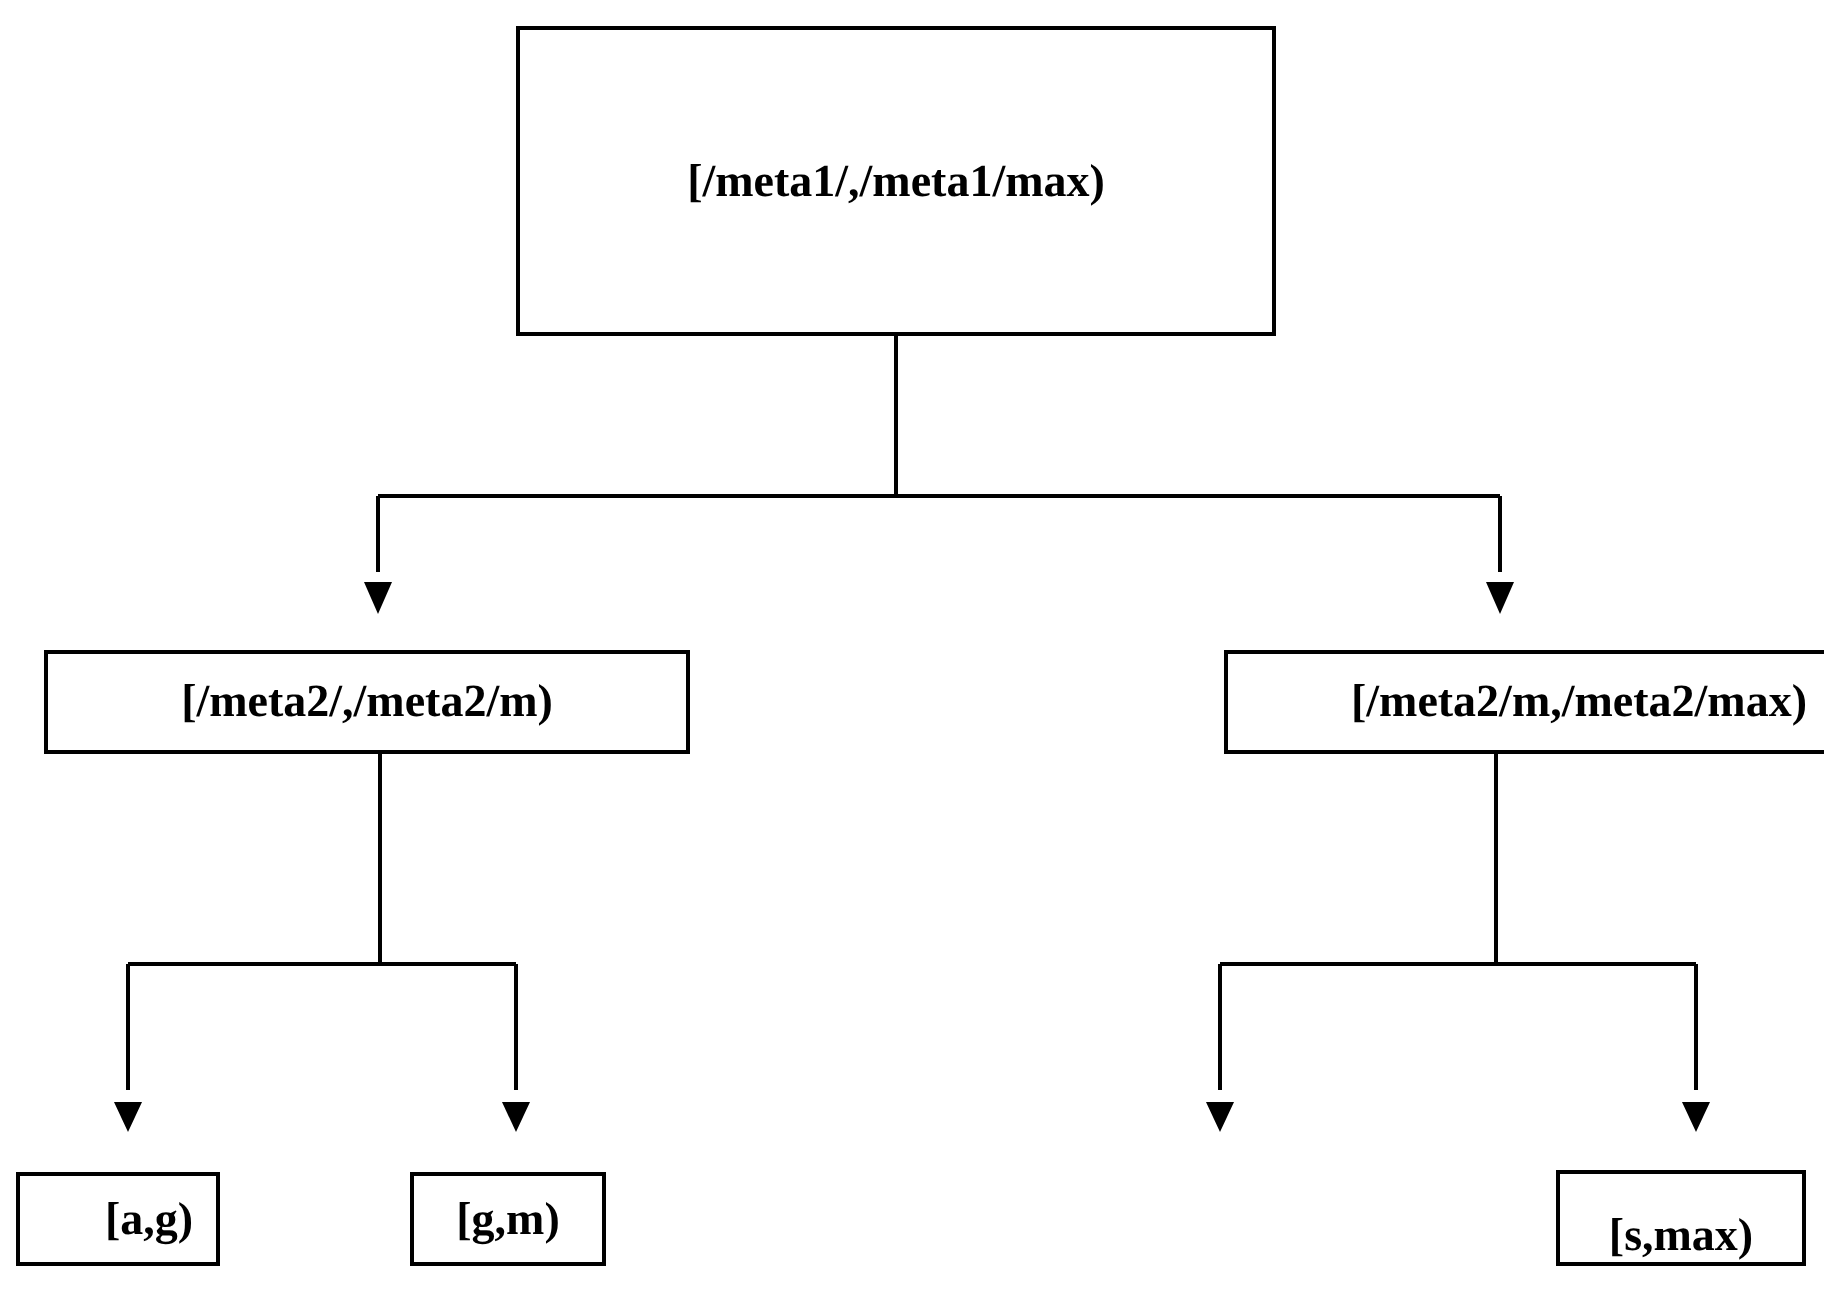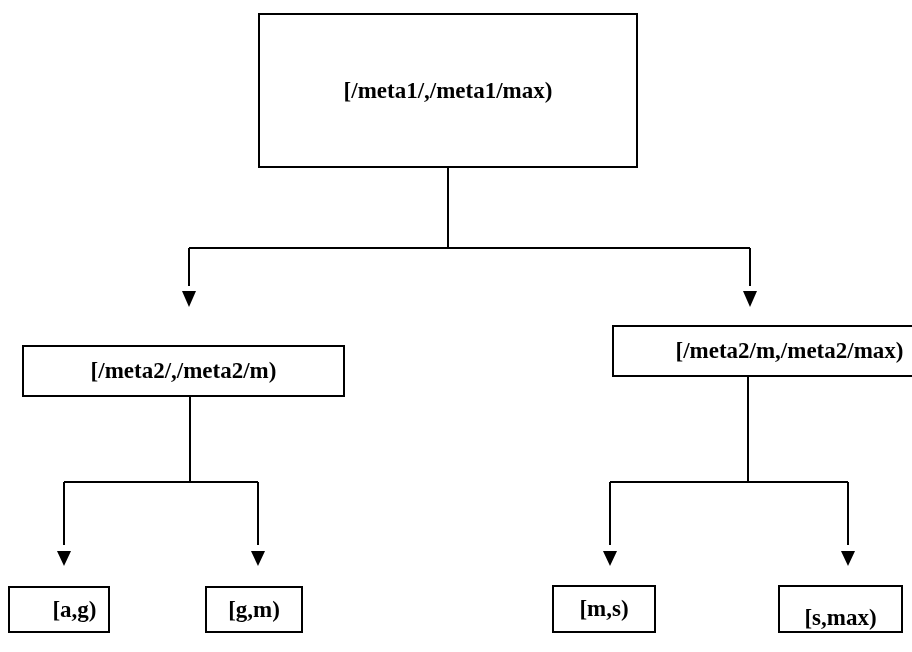--- a/index.html
+++ b/index.html
@@ -30,21 +30,21 @@
     color: #000000;
     display: flex;
     align-items: center;
     justify-content: center;
     font-size: 23px;
     font-weight: 700;
     letter-spacing: 0;
     white-space: nowrap;
   }
   .node-root  { left: 258px; top: 13px;  width: 380px; height: 155px; }
-  .node-left  { left: 22px;  top: 325px; width: 323px; height: 52px; margin-top: 20px; }
+  .node-left  { left: 22px;  top: 325px; width: 323px; height: 52px; }
   .node-right { left: 612px; top: 325px; width: 323px; height: 52px; padding-left: 32px; }
   .node-leaf-ag   { left: 8px;   top: 586px; width: 102px; height: 47px; padding-left: 31px; }
   .node-leaf-gm   { left: 205px; top: 586px; width: 98px;  height: 47px; align-items: center; }
   .node-leaf-ms   { left: 552px; top: 585px; width: 104px; height: 48px; }
   .node-leaf-smax { left: 778px; top: 585px; width: 125px; height: 48px; align-items: flex-end; }
 </style>
 </head>
 <body>
 
 <div class="canvas">
@@ -77,21 +77,18 @@
   </div>
 
   <div class="node node-leaf-ag">
     <span>[a,g)</span>
   </div>
 
   <div class="node node-leaf-gm">
     <span>[g,m)</span>
   </div>
 
-  <div class="node node-leaf-ms">
-    <span>[m,s)</span>
-  </div>
 
   <div class="node node-leaf-smax">
     <span>[s,max)</span>
   </div>
 
 </div>
 
 </body></html>

